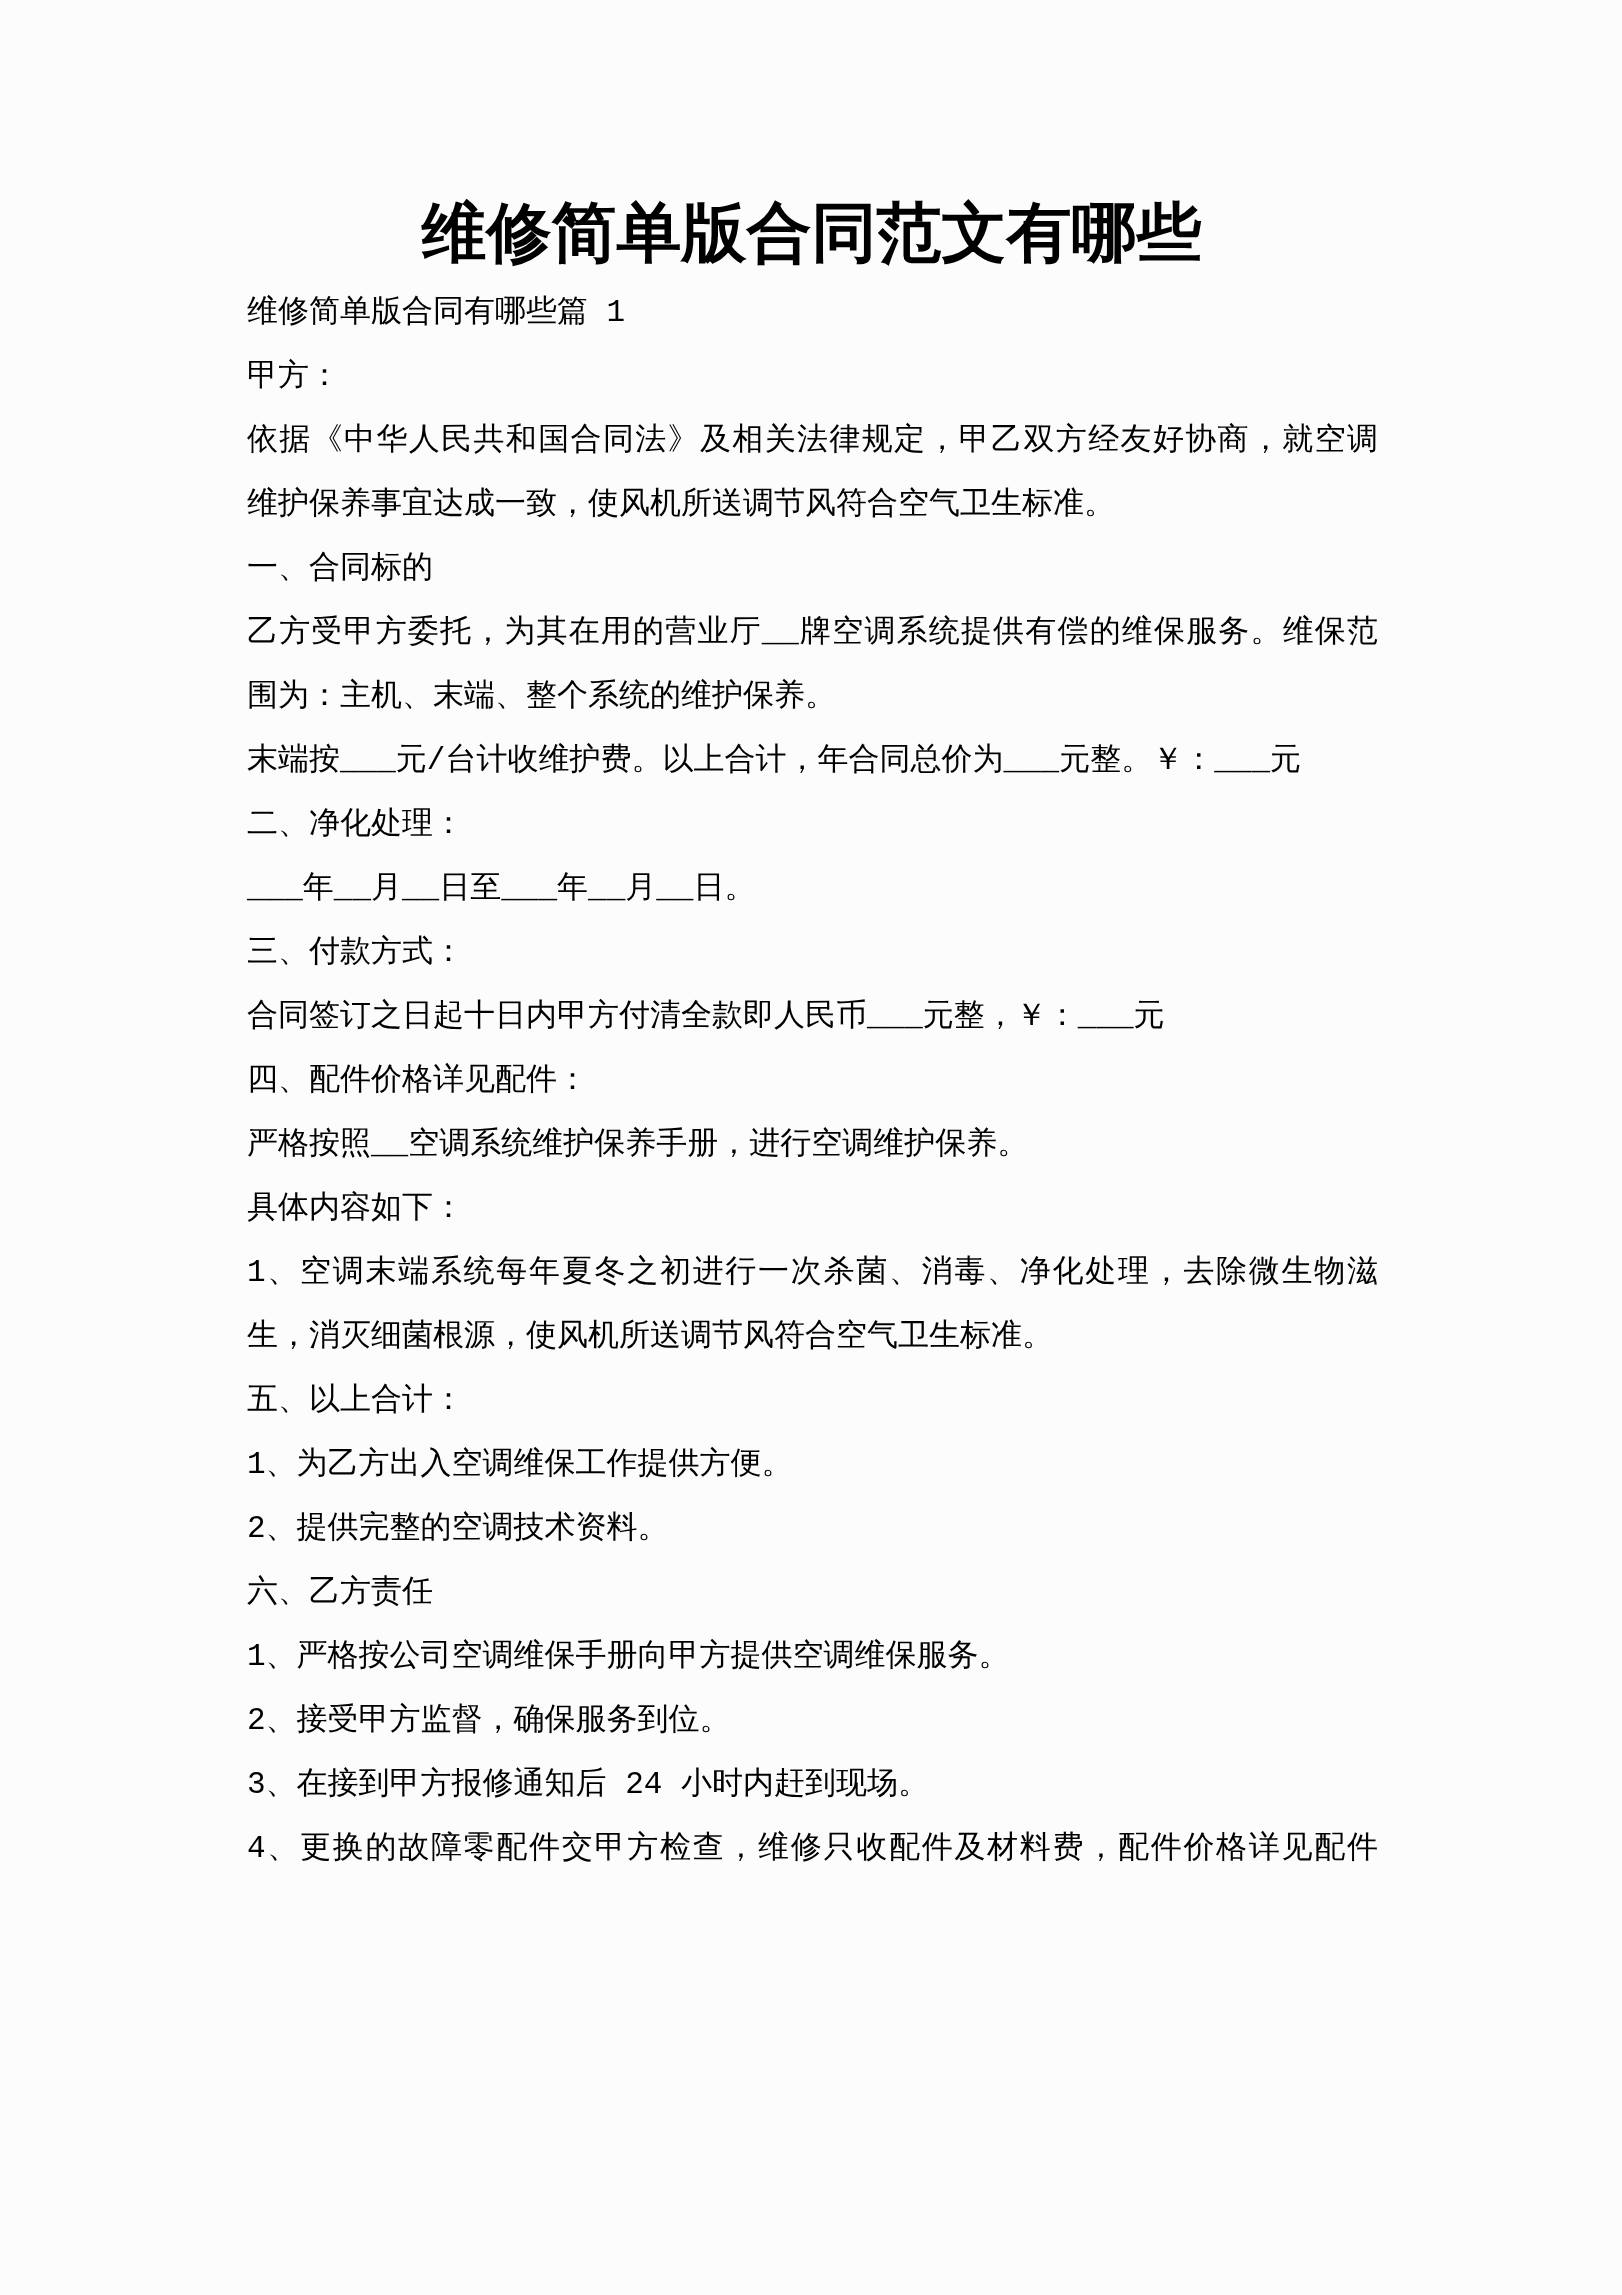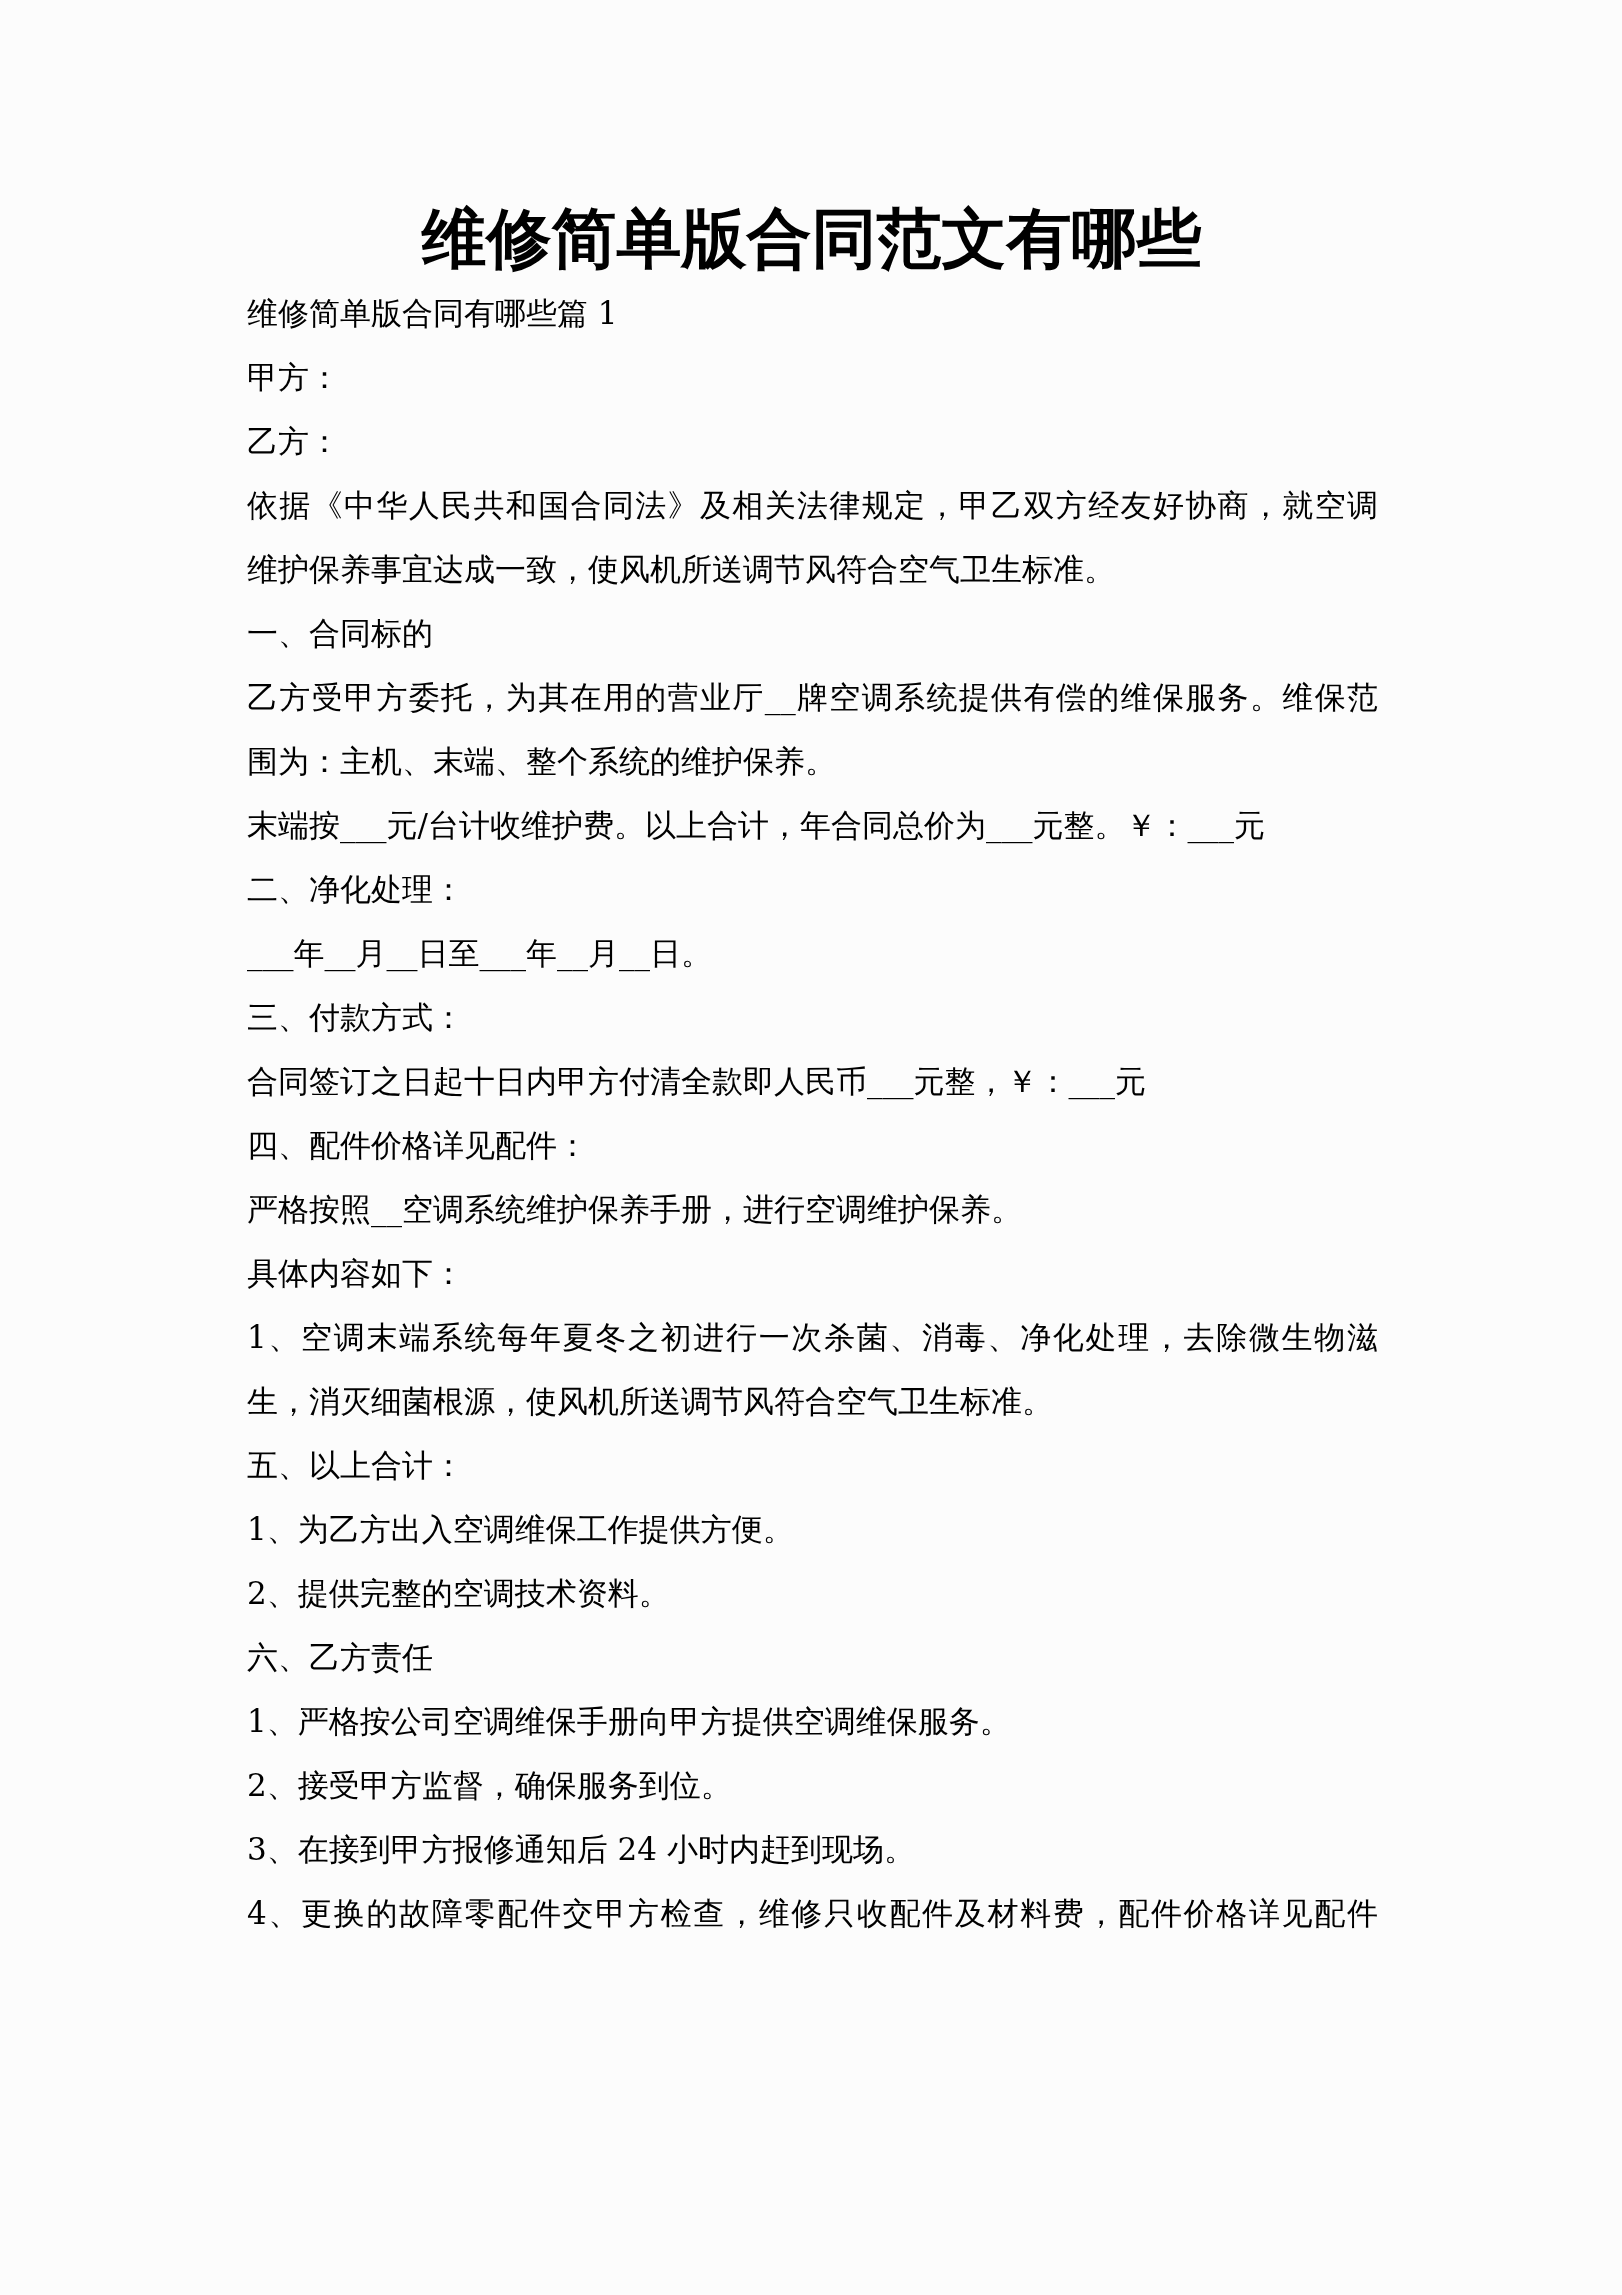--- a/index.html
+++ b/index.html
@@ -14,20 +14,21 @@
       overflow: hidden;
       color: #000000;
       font-family: "DejaVu Serif", "Liberation Serif", serif;
     }
     .page {
       position: absolute;
       left: 0;
       top: 0;
       width: 1623px;
       height: 2295px;
+      font-family: Liberation Mono, monospace;
     }
     .doc-title {
       position: absolute;
       left: 0;
       top: 196px;
       width: 1623px;
       text-align: center;
       font-size: 65px;
       line-height: 85px;
       font-weight: bold;
@@ -58,21 +59,20 @@
   </style>
 </head>
 <body>
 
 <div class="page">
   <h1 class="doc-title">维修简单版合同范文有哪些</h1>
 
   <div class="body-text">
     <span class="line">维修简单版合同有哪些篇 1</span>
     <span class="line">甲方：</span>
-    <span class="line">乙方：</span>
     <span class="line justify">依据《中华人民共和国合同法》及相关法律规定，甲乙双方经友好协商，就空调</span>
     <span class="line">维护保养事宜达成一致，使风机所送调节风符合空气卫生标准。</span>
     <span class="line">一、合同标的</span>
     <span class="line justify">乙方受甲方委托，为其在用的营业厅__牌空调系统提供有偿的维保服务。维保范</span>
     <span class="line">围为：主机、末端、整个系统的维护保养。</span>
     <span class="line">末端按___元/台计收维护费。以上合计，年合同总价为___元整。￥：___元</span>
     <span class="line">二、净化处理：</span>
     <span class="line">___年__月__日至___年__月__日。</span>
     <span class="line">三、付款方式：</span>
     <span class="line">合同签订之日起十日内甲方付清全款即人民币___元整，￥：___元</span>

